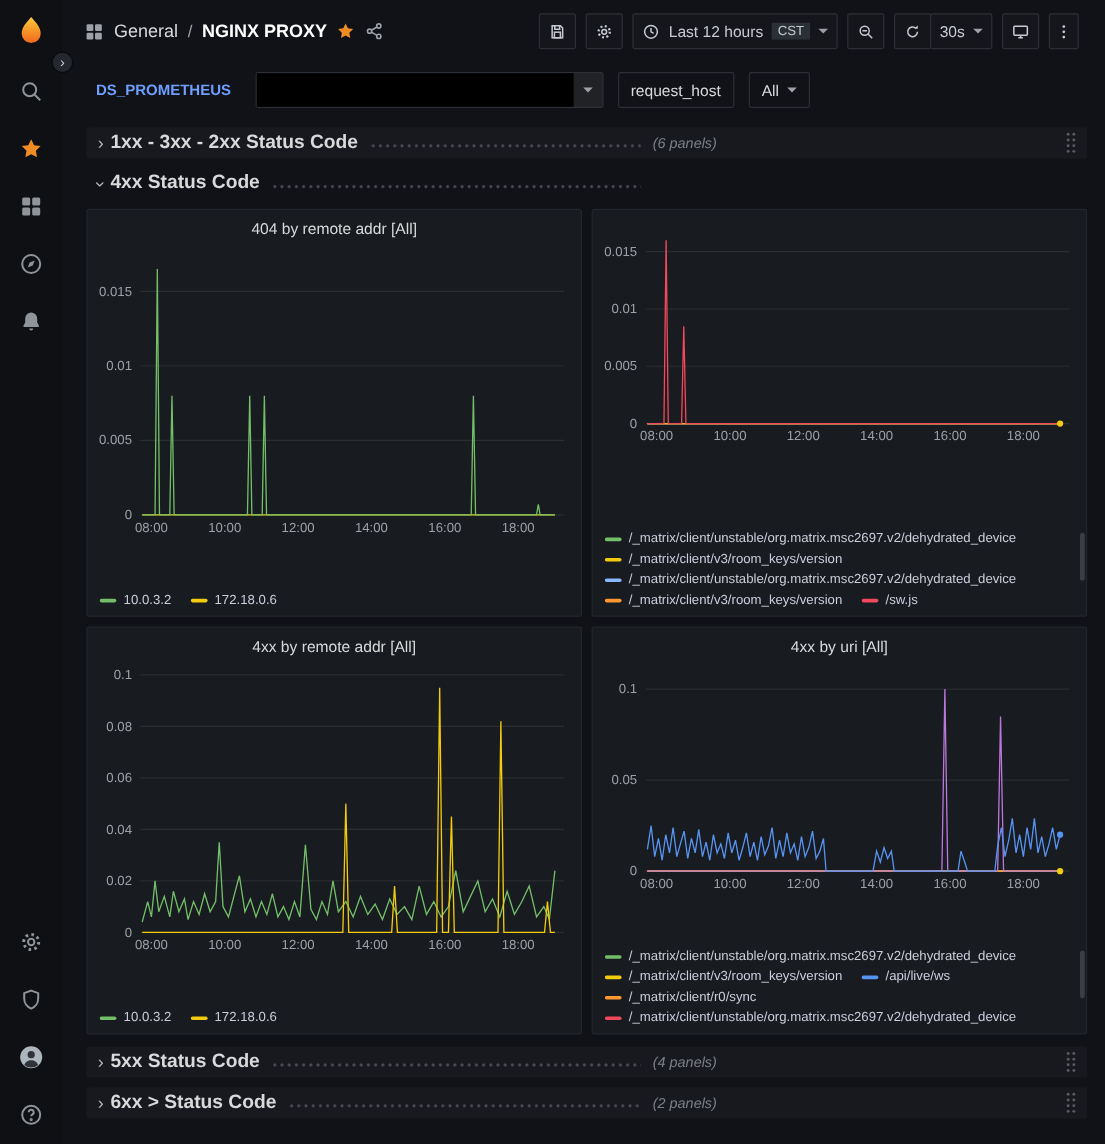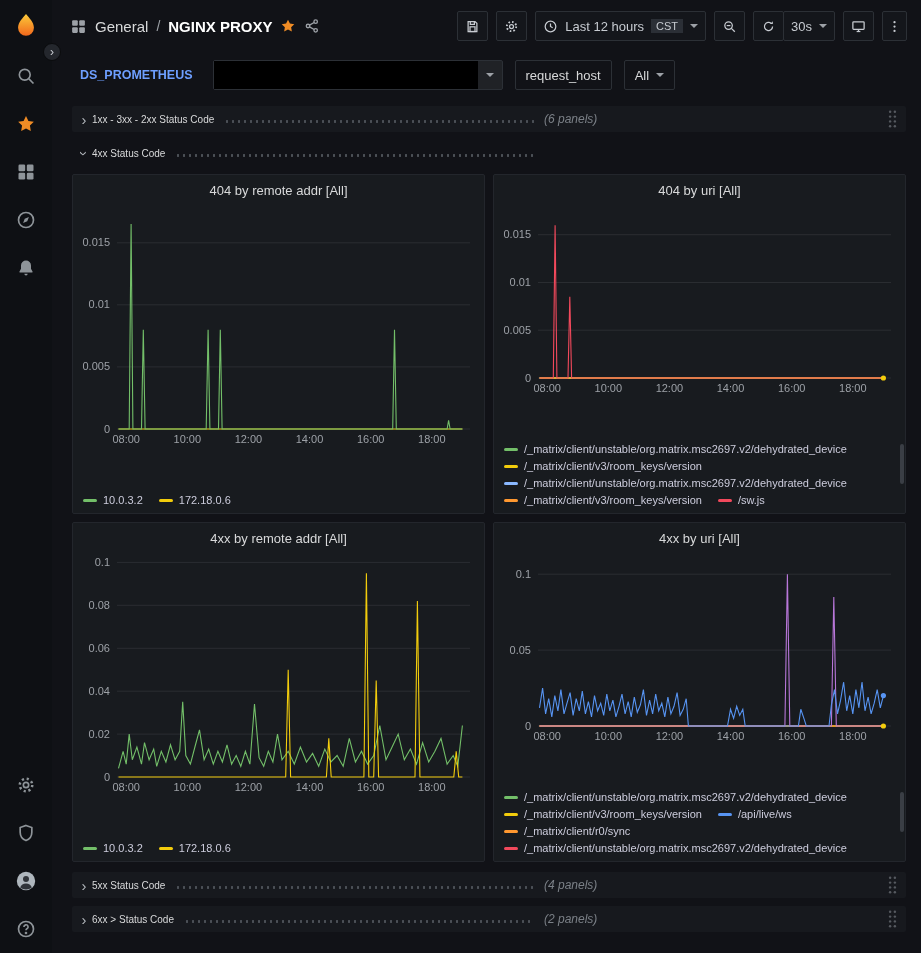--- a/index.html
+++ b/index.html
@@ -24,21 +24,21 @@
   .side-item svg{width:20px;height:20px}
   .spacer{flex:1}
   .collapse-btn{
     position:absolute;left:43px;top:43px;width:18px;height:18px;border-radius:50%;
     background:#24272d;border:1px solid #0a0b0d;color:#c7cbd1;font-size:12px;line-height:16px;
     text-align:center;z-index:5;cursor:pointer;
   }
 
   
   .main{flex:1;display:flex;flex-direction:column;min-width:0}
-  .topbar{height:52px;flex:none;display:flex;align-items:center;padding:0 14px 0 18px;gap:8px}
+  .topbar{height:52px;flex:none;display:flex;align-items:center;padding:0 22px 0 18px;gap:8px}
   .crumb{display:flex;align-items:center;gap:8px}
   .crumb .icon{color:#9da1a7;display:flex}
   .crumb .icon svg{width:17px;height:17px}
   .crumb-section{font-size:15px;color:var(--text)}
   .crumb-sep{color:var(--dim);font-size:14px}
   .crumb-title{font-size:15px;font-weight:700;color:#fff}
   .crumb-star{color:var(--orange);display:flex}
   .crumb-star svg{width:16px;height:16px}
   .crumb-share{color:#9da1a7;display:flex;cursor:pointer}
   .crumb-share svg{width:16px;height:16px}
@@ -64,21 +64,21 @@
   .var-select .caret{margin:0 8px}
   .chip{height:30px;display:inline-flex;align-items:center;gap:7px;padding:8px 10px;border:1px solid #2c3036;border-radius:2px;background:transparent;color:var(--text);cursor:pointer}
 
   
   .dash{flex:1;overflow:hidden;padding:4px 15px 0 20px}
   .row-header{height:26px;margin-bottom:8px;display:flex;align-items:center;padding:0 8px 0 4px;border-radius:2px;cursor:pointer}
   .row-header.collapsed{background:#17191e}
   .chev{color:#b4b9be;font-size:15px;width:16px;text-align:center;flex:none}
   .row-header.expanded .chev{transform:rotate(90deg)}
   .row-left{display:flex;align-items:center;flex:0 0 452px;min-width:0}
-  .row-title{font-weight:400;font-size:10px;color:var(--text);white-space:nowrap}
+  .row-title{font-weight:700;font-size:16px;color:var(--text);white-space:nowrap}
   .dots{flex:1;height:3px;margin:4px 10px 0;background-image:radial-gradient(circle,#4b5056 1.1px,transparent 1.3px);background-size:6px 3px;background-repeat:repeat-x;background-position:left center}
   .row-count{font-style:italic;font-size:12px;color:var(--faint);white-space:nowrap}
   .flex1{flex:1}
   .drag{color:#565a60;flex:none;display:flex;cursor:grab}
   .drag svg{width:11px;height:20px}
 
   .panel-grid{display:grid;grid-template-columns:1fr 1fr;gap:8px;margin-bottom:10px}
   .panel{height:340px;background:var(--panel);border:1px solid var(--border);border-radius:2px;display:flex;flex-direction:column;overflow:hidden;position:relative}
   .panel-title{margin:0;font-size:13px;font-weight:500;color:var(--text);text-align:center;padding:8px 6px 2px;flex:none;cursor:pointer;white-space:nowrap;overflow:hidden}
   .chart-wrap{flex:1;min-height:0;position:relative}
@@ -353,21 +353,20 @@
                 <span>10.0.3.2</span>
               </span>
               <span class="legend-item">
                 <span class="legend-swatch" style="background: rgb(242, 204, 12);"></span>
                 <span>172.18.0.6</span>
               </span>
             </div>
         </section>
 
         <section class="panel">
-          <h2 class="panel-title">404 by uri [All]</h2>
           <div class="chart-wrap">
             <svg width="411" height="196">
                 <line x1="44" x2="397" y1="178.0" y2="178.0" stroke="rgba(204,204,220,0.10)" stroke-width="1"></line>
                 <text x="37" y="181.5" text-anchor="end" fill="#9da1a7" font-size="11">0</text>
                 <line x1="44" x2="397" y1="130.2" y2="130.2" stroke="rgba(204,204,220,0.10)" stroke-width="1"></line>
                 <text x="37" y="133.7" text-anchor="end" fill="#9da1a7" font-size="11">0.005</text>
                 <line x1="44" x2="397" y1="82.5" y2="82.5" stroke="rgba(204,204,220,0.10)" stroke-width="1"></line>
                 <text x="37" y="86.0" text-anchor="end" fill="#9da1a7" font-size="11">0.01</text>
                 <line x1="44" x2="397" y1="34.7" y2="34.7" stroke="rgba(204,204,220,0.10)" stroke-width="1"></line>
                 <text x="37" y="38.2" text-anchor="end" fill="#9da1a7" font-size="11">0.015</text>

